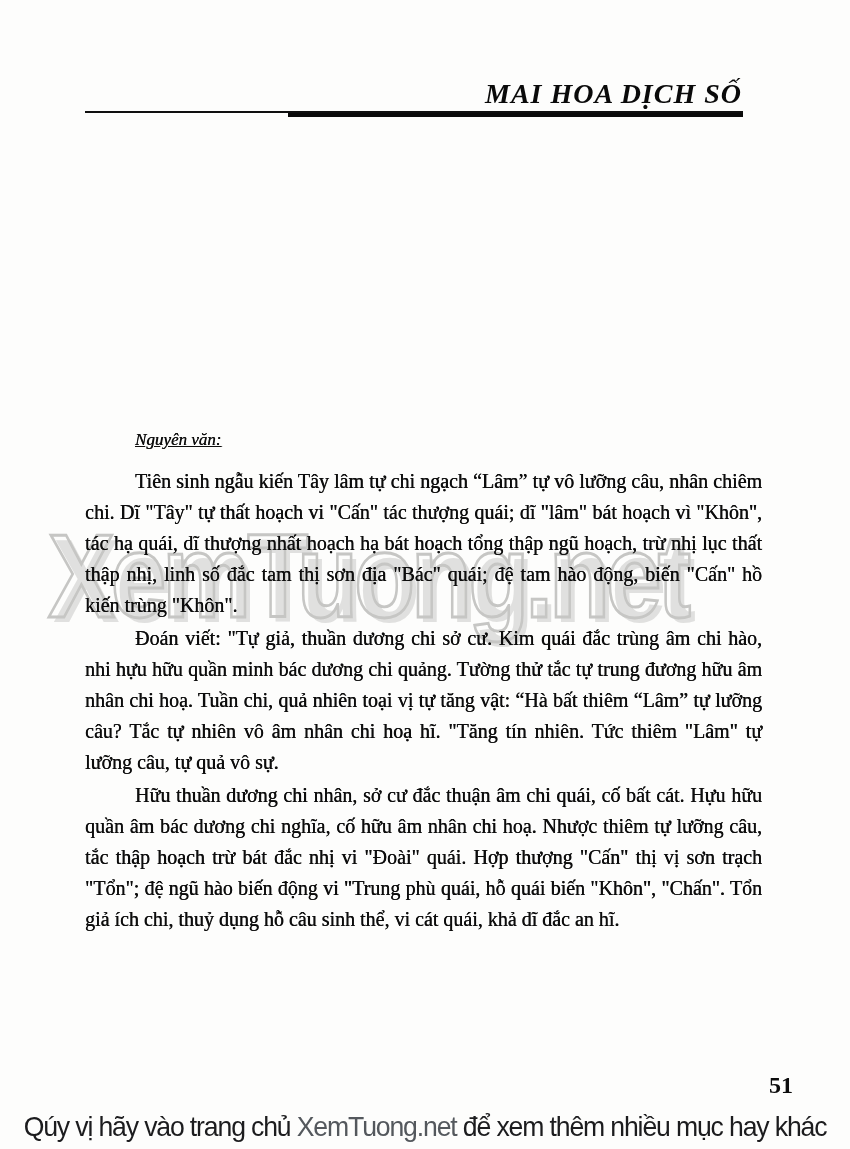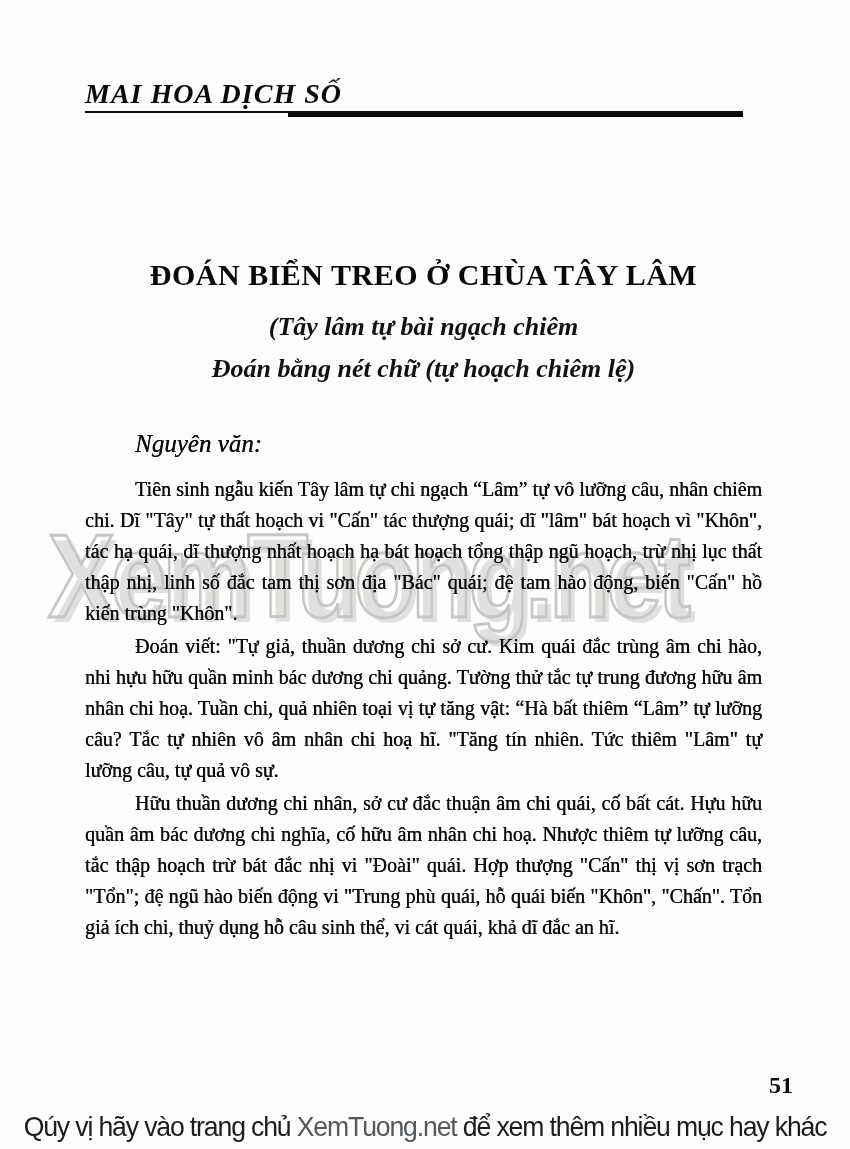--- a/index.html
+++ b/index.html
@@ -8,21 +8,21 @@
     width:850px;height:1149px;
     margin:0 auto;
     background:#fdfdfc;
     overflow:hidden;
     font-family:"Liberation Serif", serif;
     color:#0d0d0d;
   }
   
   .running-header{
     position:absolute;top:78px;left:85px;right:108px;
-    text-align:left;
+    text-align:right;
   }
   .running-title{
     font-family:"Liberation Serif", serif;
     font-style:italic;font-weight:bold;
     font-size:28px;letter-spacing:1px;
     color:#0a0a0a;
   }
   .header-rule{
     position:absolute;top:111px;left:85px;width:658px;height:2px;
     background:#0f0f0f;
@@ -52,23 +52,24 @@
     color:transparent;
     -webkit-text-stroke:2.5px #c6c6c4;
     text-shadow:5px 5px 0 rgba(200,200,198,0.55);
     white-space:nowrap;
   }
   
   .body-text{
     position:absolute;top:430px;left:85px;width:677px;z-index:2;
   }
   .section-label{
-    font-style:italic;font-size:25px;
+    font-style:italic;font-size:17px;
     margin:0 0 0 50px;
     text-shadow:0.3px 0 0 currentColor;
+    text-decoration:underline;
   }
   .body-text p{
     margin:2px 0 0 0;
     font-size:20px;line-height:31px;
     text-align:justify;text-indent:50px;
     text-shadow:0.35px 0 0 currentColor;
   }
   .body-text p.first{margin-top:16px;}
   
   .page-number{
@@ -89,25 +90,20 @@
 <body>
 
 <div class="page">
 
   <div class="running-header">
     <span class="running-title">MAI HOA DỊCH SỐ</span>
   </div>
   <div class="header-rule"></div>
   <div class="header-rule-thick"></div>
 
-  <div class="title-block">
-    <div class="doc-title">ĐOÁN BIỂN TREO Ở CHÙA TÂY LÂM</div>
-    <div class="doc-subtitle">(Tây lâm tự bài ngạch chiêm</div>
-    <div class="doc-subtitle second">Đoán bằng nét chữ (tự hoạch chiêm lệ)</div>
-  </div>
 
   <div class="watermark">XemTuong.net</div>
 
   <div class="body-text">
     <div class="section-label">Nguyên văn:</div>
     <p class="first">Tiên sinh ngẫu kiến Tây lâm tự chi ngạch “Lâm” tự vô lưỡng câu, nhân chiêm chi. Dĩ "Tây" tự thất hoạch vi "Cấn" tác thượng quái; dĩ "lâm" bát hoạch vì "Khôn", tác hạ quái, dĩ thượng nhất hoạch hạ bát hoạch tổng thập ngũ hoạch, trừ nhị lục thất thập nhị, linh số đắc tam thị sơn địa "Bác" quái; đệ tam hào động, biến "Cấn" hồ kiến trùng "Khôn".</p>
     <p>Đoán viết: "Tự giả, thuần dương chi sở cư. Kim quái đắc trùng âm chi hào, nhi hựu hữu quần minh bác dương chi quảng. Tường thử tắc tự trung đương hữu âm nhân chi hoạ. Tuần chi, quả nhiên toại vị tự tăng vật: “Hà bất thiêm “Lâm” tự lưỡng câu? Tắc tự nhiên vô âm nhân chi hoạ hĩ. "Tăng tín nhiên. Tức thiêm "Lâm" tự lưỡng câu, tự quả vô sự.</p>
     <p>Hữu thuần dương chi nhân, sở cư đắc thuận âm chi quái, cố bất cát. Hựu hữu quần âm bác dương chi nghĩa, cố hữu âm nhân chi hoạ. Nhược thiêm tự lưỡng câu, tắc thập hoạch trừ bát đắc nhị vi "Đoài" quái. Hợp thượng "Cấn" thị vị sơn trạch "Tổn"; đệ ngũ hào biến động vi "Trung phù quái, hỗ quái biến "Khôn", "Chấn". Tổn giả ích chi, thuỷ dụng hỗ câu sinh thể, vi cát quái, khả dĩ đắc an hĩ.</p>
   </div>
 

